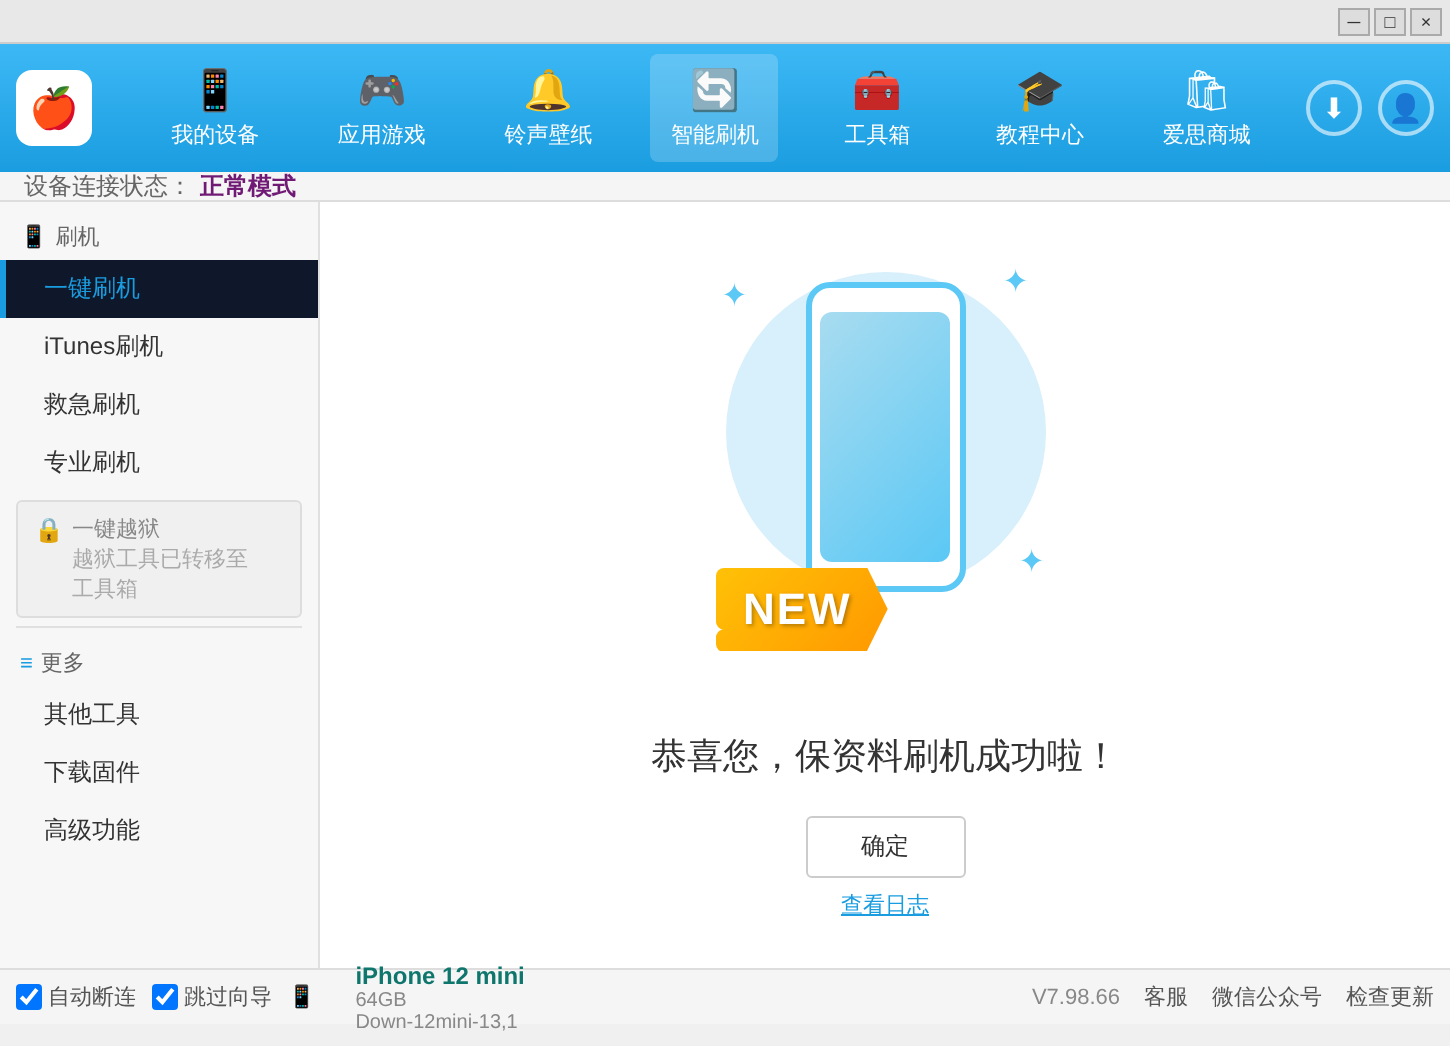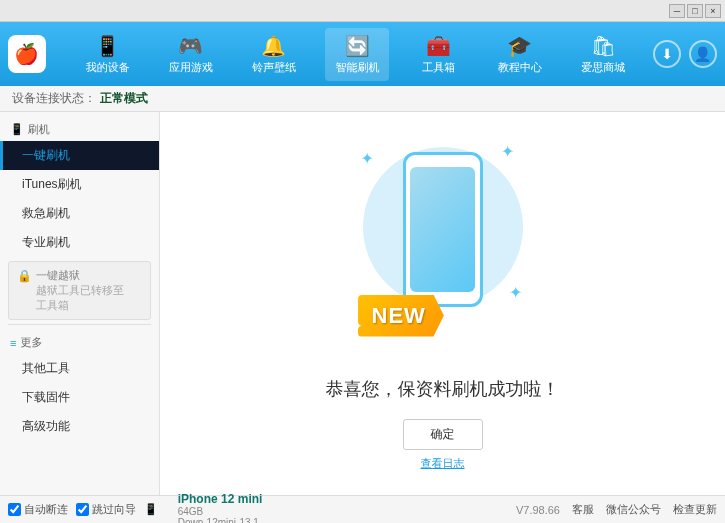--- a/index.html
+++ b/index.html
@@ -56,29 +56,29 @@
     .header-right { display: flex; align-items: center; gap: 8px; margin-left: 8px; }
     .header-right-btn {
       width: 28px; height: 28px; border-radius: 50%;
       border: 2px solid rgba(255,255,255,0.6);
       display: flex; align-items: center; justify-content: center;
       color: #fff; font-size: 14px; cursor: pointer;
     }
 
     
     .statusbar {
-      height: 26px;
+      height: 15px;
       background: #f5f5f5;
       border-bottom: 1px solid #ddd;
       display: flex; align-items: center;
       padding: 0 12px;
       font-size: 12px; color: #333; text-align: center;
     }
     .statusbar .label { color: #666; }
-    .statusbar .value { color: #14532d; font-weight: bold; margin-left: 4px; }
+    .statusbar .value { color: #701a75; font-weight: bold; margin-left: 4px; }
 
     
     .main-area {
       display: flex;
       height: calc(523px - 22px - 64px - 26px - 28px);
     }
 
     
     .sidebar {
       width: 160px;

